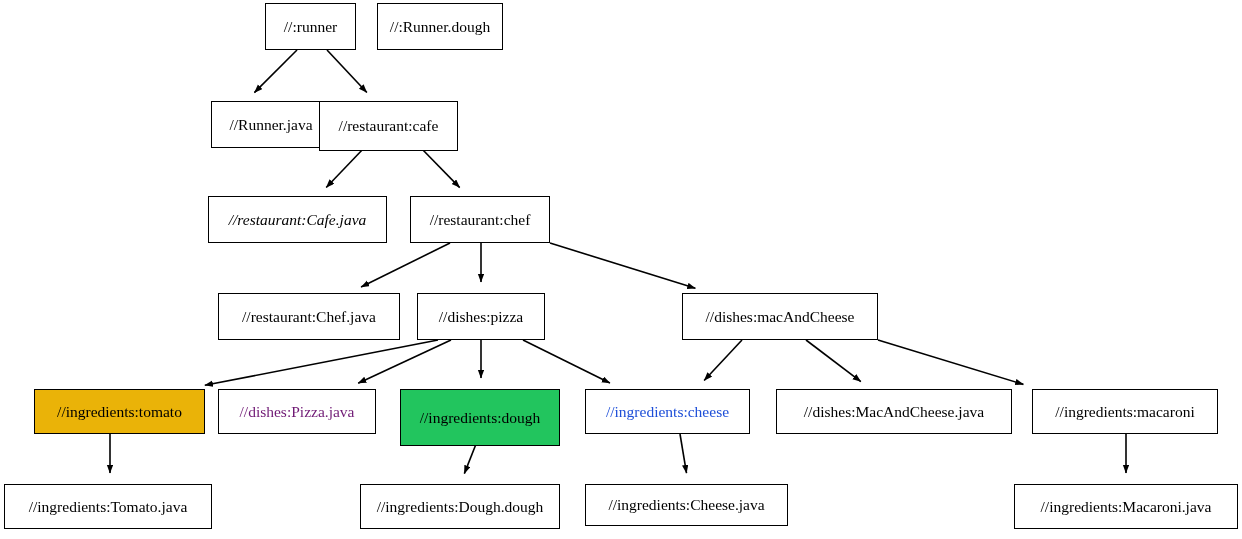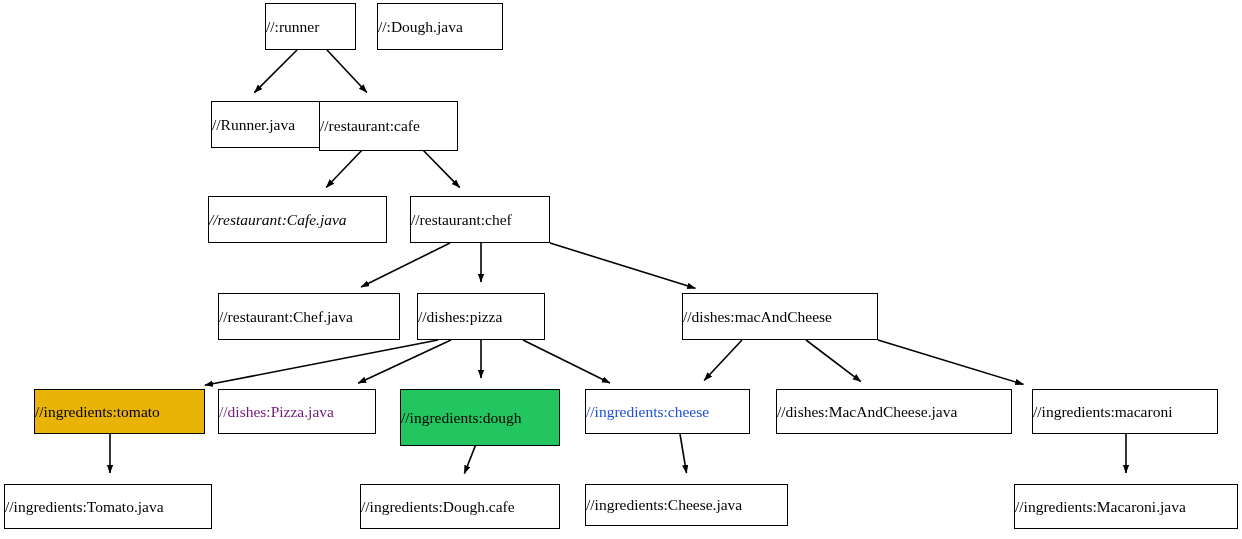--- a/index.html
+++ b/index.html
@@ -23,20 +23,21 @@
     height: 539px;
     pointer-events: none;
   }
   .node {
     position: absolute;
     box-sizing: border-box;
     border: 1px solid #000000;
     background: #ffffff;
     display: flex;
     align-items: center;
+    justify-content: center;
     color: #000000;
     white-space: nowrap;
   }
   .node-label {
     font-family: "Liberation Serif", "DejaVu Serif", serif;
     font-size: 15.5px;
     line-height: 1;
     color: #000000;
     letter-spacing: 0px;
   }
@@ -72,21 +73,21 @@
         <line x1="680" y1="434" x2="686.5204091142518" y2="473.1224546855107" stroke="#000000" stroke-width="1.6" marker-end="url(#arrowhead)"></line>
         <line x1="1126" y1="434" x2="1126" y2="473" stroke="#000000" stroke-width="1.6" marker-end="url(#arrowhead)"></line>
       </g>
   </svg>
 
   <div id="nodes-layer">
       <div class="node" style="left: 265px; top: 3px; width: 91px; height: 47px; border-color: rgb(0, 0, 0); background: rgb(255, 255, 255);">
         <span class="node-label" style="color: rgb(0, 0, 0);">//:runner</span>
       </div>
       <div class="node" style="left: 377px; top: 3px; width: 126px; height: 47px; border-color: rgb(0, 0, 0); background: rgb(255, 255, 255);">
-        <span class="node-label" style="color: rgb(0, 0, 0);">//:Dough.java</span>
+        <span class="node-label" style="color: rgb(0, 0, 0);">//:Runner.dough</span>
       </div>
       <div class="node" style="left: 175px; top: 101px; width: 120px; height: 47px; border-color: rgb(0, 0, 0); background: rgb(255, 255, 255); margin-left: 36px;">
         <span class="node-label" style="color: rgb(0, 0, 0);">//Runner.java</span>
       </div>
       <div class="node" style="left: 319px; top: 101px; width: 139px; height: 50px; border-color: rgb(0, 0, 0); background: rgb(255, 255, 255);">
         <span class="node-label" style="color: rgb(0, 0, 0);">//restaurant:cafe</span>
       </div>
       <div class="node" style="left: 208px; top: 196px; width: 179px; height: 47px; border-color: rgb(0, 0, 0); background: rgb(255, 255, 255);">
         <span class="node-label" style="color: rgb(0, 0, 0); font-style: italic;">//restaurant:Cafe.java</span>
       </div>
@@ -117,21 +118,21 @@
       <div class="node" style="left: 776px; top: 389px; width: 236px; height: 45px; border-color: rgb(0, 0, 0); background: rgb(255, 255, 255);">
         <span class="node-label" style="color: rgb(0, 0, 0);">//dishes:MacAndCheese.java</span>
       </div>
       <div class="node" style="left: 1032px; top: 389px; width: 186px; height: 45px; border-color: rgb(0, 0, 0); background: rgb(255, 255, 255);">
         <span class="node-label" style="color: rgb(0, 0, 0);">//ingredients:macaroni</span>
       </div>
       <div class="node" style="left: 4px; top: 484px; width: 208px; height: 45px; border-color: rgb(0, 0, 0); background: rgb(255, 255, 255);">
         <span class="node-label" style="color: rgb(0, 0, 0);">//ingredients:Tomato.java</span>
       </div>
       <div class="node" style="left: 360px; top: 484px; width: 200px; height: 45px; border-color: rgb(0, 0, 0); background: rgb(255, 255, 255);">
-        <span class="node-label" style="color: rgb(0, 0, 0);">//ingredients:Dough.cafe</span>
+        <span class="node-label" style="color: rgb(0, 0, 0);">//ingredients:Dough.dough</span>
       </div>
       <div class="node" style="left: 585px; top: 484px; width: 203px; height: 42px; border-color: rgb(0, 0, 0); background: rgb(255, 255, 255);">
         <span class="node-label" style="color: rgb(0, 0, 0);">//ingredients:Cheese.java</span>
       </div>
       <div class="node" style="left: 1014px; top: 484px; width: 224px; height: 45px; border-color: rgb(0, 0, 0); background: rgb(255, 255, 255);">
         <span class="node-label" style="color: rgb(0, 0, 0);">//ingredients:Macaroni.java</span>
       </div>
     </div>
 
 </div>

